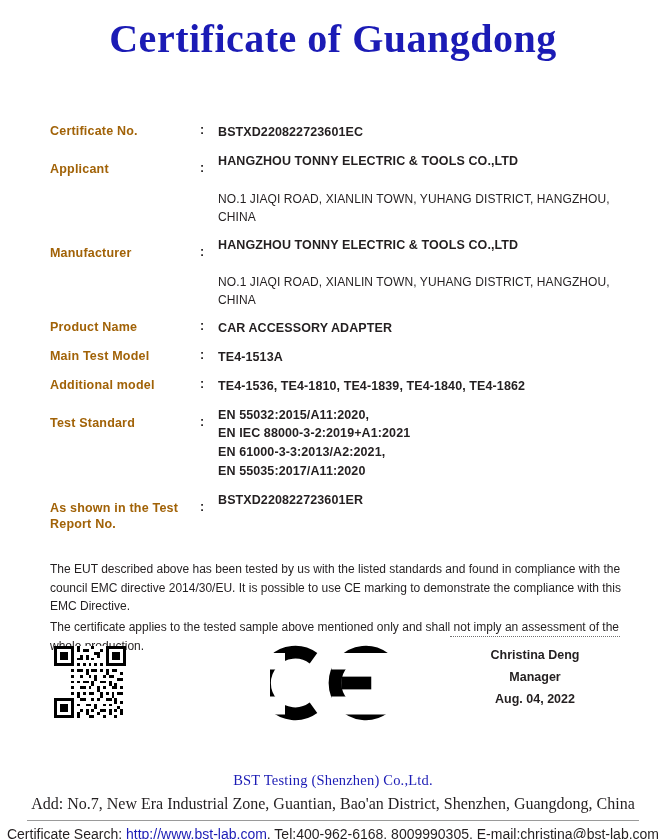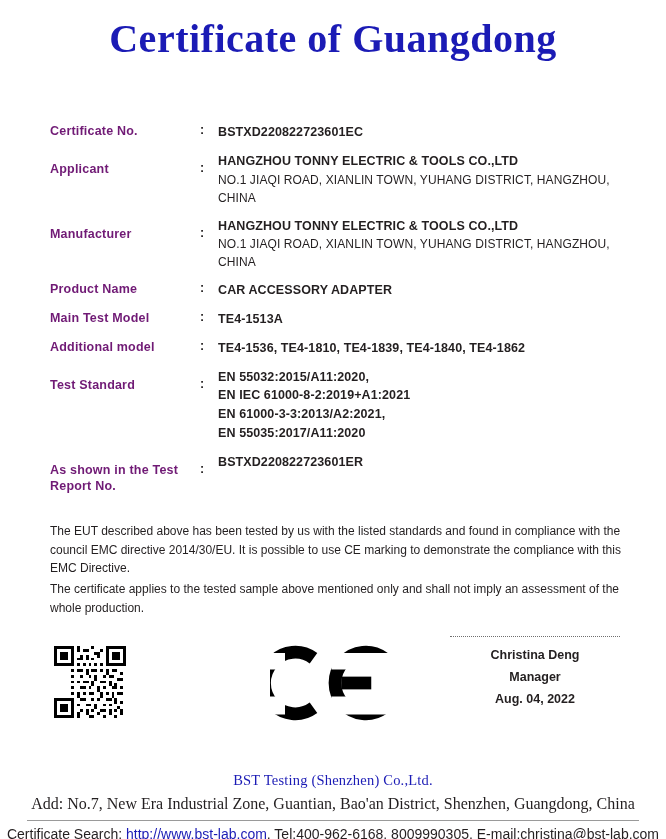--- a/index.html
+++ b/index.html
@@ -42,37 +42,38 @@
     border-collapse: collapse;
   }
   .fields td {
     vertical-align: top;
     padding: 5px 0;
     font-size: 12.5px;
   }
   td.label {
     width: 150px;
     font-weight: bold;
-    color: #701a75;
+    color: #a16207;
     letter-spacing: 0.2px;
     line-height: 1.35;
   }
   td.colon {
     width: 18px;
     font-weight: bold;
     text-align: left;
   }
   td.value {
     font-weight: bold;
     line-height: 1.5;
     letter-spacing: 0.1px;
   }
   td.value .sub {
     font-weight: normal;
     font-size: 12px;
+    margin-top: 19px;
   }
   .row-mid td.label,
   .row-mid td.colon {
     padding-top: 14px;
   }
   .vline {
     line-height: 1.45;
   }
 
   
@@ -216,21 +217,21 @@
         <td class="label">Additional model</td>
         <td class="colon">:</td>
         <td class="value">TE4-1536, TE4-1810, TE4-1839, TE4-1840, TE4-1862</td>
       </tr>
 
       <tr class="row-mid">
         <td class="label">Test Standard</td>
         <td class="colon">:</td>
         <td class="value vline">
           <div>EN 55032:2015/A11:2020,</div>
-          <div>EN IEC 61000-8-2:2019+A1:2021</div>
+          <div>EN IEC 88000-3-2:2019+A1:2021</div>
           <div>EN 61000-3-3:2013/A2:2021,</div>
           <div>EN 55035:2017/A11:2020</div>
         </td>
       </tr>
 
       <tr class="row-mid">
         <td class="label">As shown in the Test Report No.</td>
         <td class="colon">:</td>
         <td class="value">BSTXD220822723601ER</td>
       </tr>

